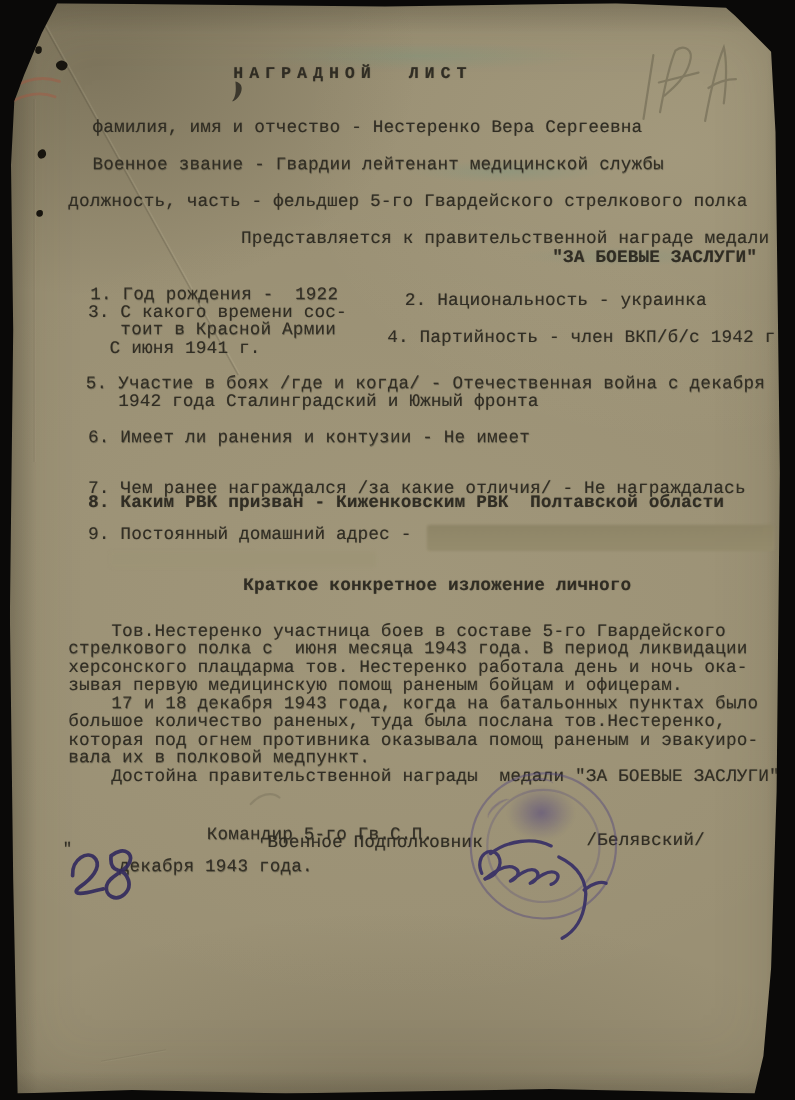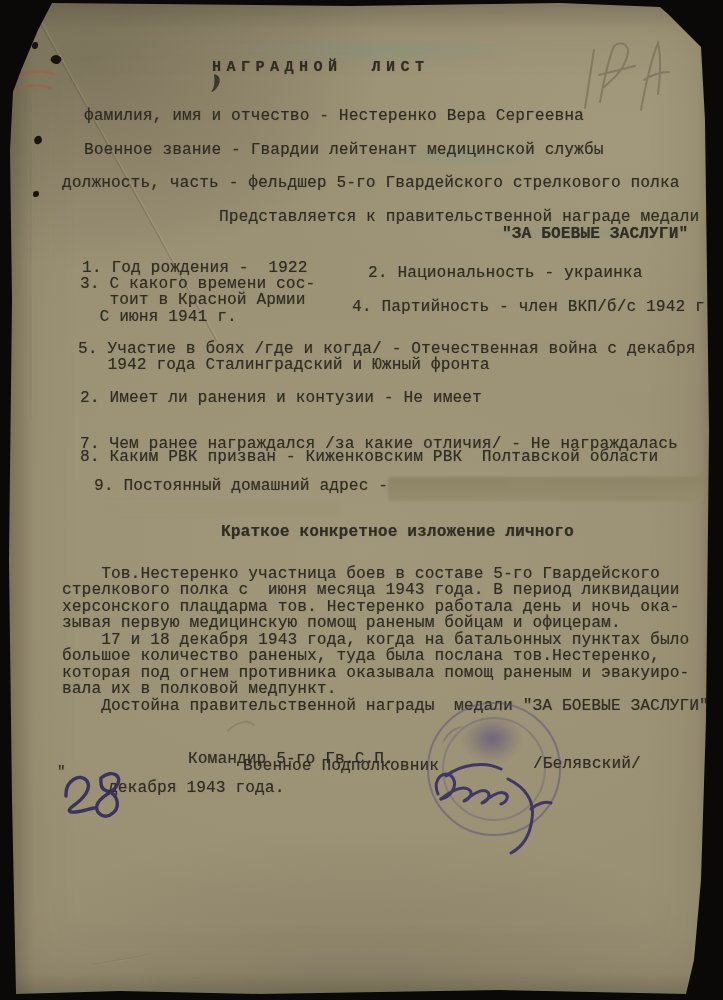--- a/index.html
+++ b/index.html
@@ -40,22 +40,22 @@
   #line-pos2{left:62px;top:191px;}
   #line-pres1{left:219px;top:209px;}
   #line-pres2{left:502px;top:226px;font-weight:bold;}
   #item-1{left:82px;top:260px;}
   #item-2{left:368px;top:253px;margin-top:12px;}
   #item-3{left:80px;top:276px;}
   #item-4{left:352px;top:299px;}
   #item-5{left:78px;top:341px;}
   #item-6{left:80px;top:390px;}
   #item-7{left:80px;top:436px;}
-  #item-8{left:80px;top:449px;}
-  #item-9{left:94px;top:478px;}
+  #item-8{left:80px;top:449px;font-weight:bold;}
+  #item-9{left:80px;top:478px;}
   #cit-h1{left:221px;top:524px;font-weight:bold;}
   #cit-h2{left:247px;top:540px;}
   #cit-body{left:62px;top:566px;}
   #sig-cmd{left:188px;top:739px;margin-top:12px;}
   #sig-rank{left:243px;top:758px;}
   #sig-surname{left:533px;top:756px;}
   #date-quote{left:57px;top:764px;font-size:14px;}
   #date-typed{left:108px;top:780px;}
   
   .redact{position:absolute;border-radius:3px;}
@@ -109,21 +109,21 @@
       <div class="tline" id="line-pres2">"ЗА БОЕВЫЕ ЗАСЛУГИ"</div>
 
       <div class="tline" id="item-1">1. Год рождения -  1922</div>
       <div class="tline" id="item-2">2. Национальность - украинка</div>
       <div class="tline" id="item-3">3. С какого времени сос-
    тоит в Красной Армии
   С июня 1941 г.</div>
       <div class="tline" id="item-4">4. Партийность - член ВКП/б/с 1942 г.</div>
       <div class="tline" id="item-5">5. Участие в боях /где и когда/ - Отечественная война с декабря
    1942 года Сталинградский и Южный фронта</div>
-      <div class="tline" id="item-6">2. Имеет ли ранения и контузии - Не имеет</div>
+      <div class="tline" id="item-6">6. Имеет ли ранения и контузии - Не имеет</div>
       <div class="tline" id="item-7">7. Чем ранее награждался /за какие отличия/ - Не награждалась</div>
       <div class="tline" id="item-8">8. Каким РВК призван - Киженковским РВК  Полтавской области</div>
       <div class="tline" id="item-9">9. Постоянный домашний адрес -</div>
 
       <div class="tline" id="cit-h1">Краткое конкретное изложение личного</div>
       <div class="tline" id="cit-body">    Тов.Нестеренко участница боев в составе 5-го Гвардейского
 стрелкового полка с  июня месяца 1943 года. В период ликвидации
 херсонского плацдарма тов. Нестеренко работала день и ночь ока-
 зывая первую медицинскую помощ раненым бойцам и офицерам.
     17 и 18 декабря 1943 года, когда на батальонных пунктах было

